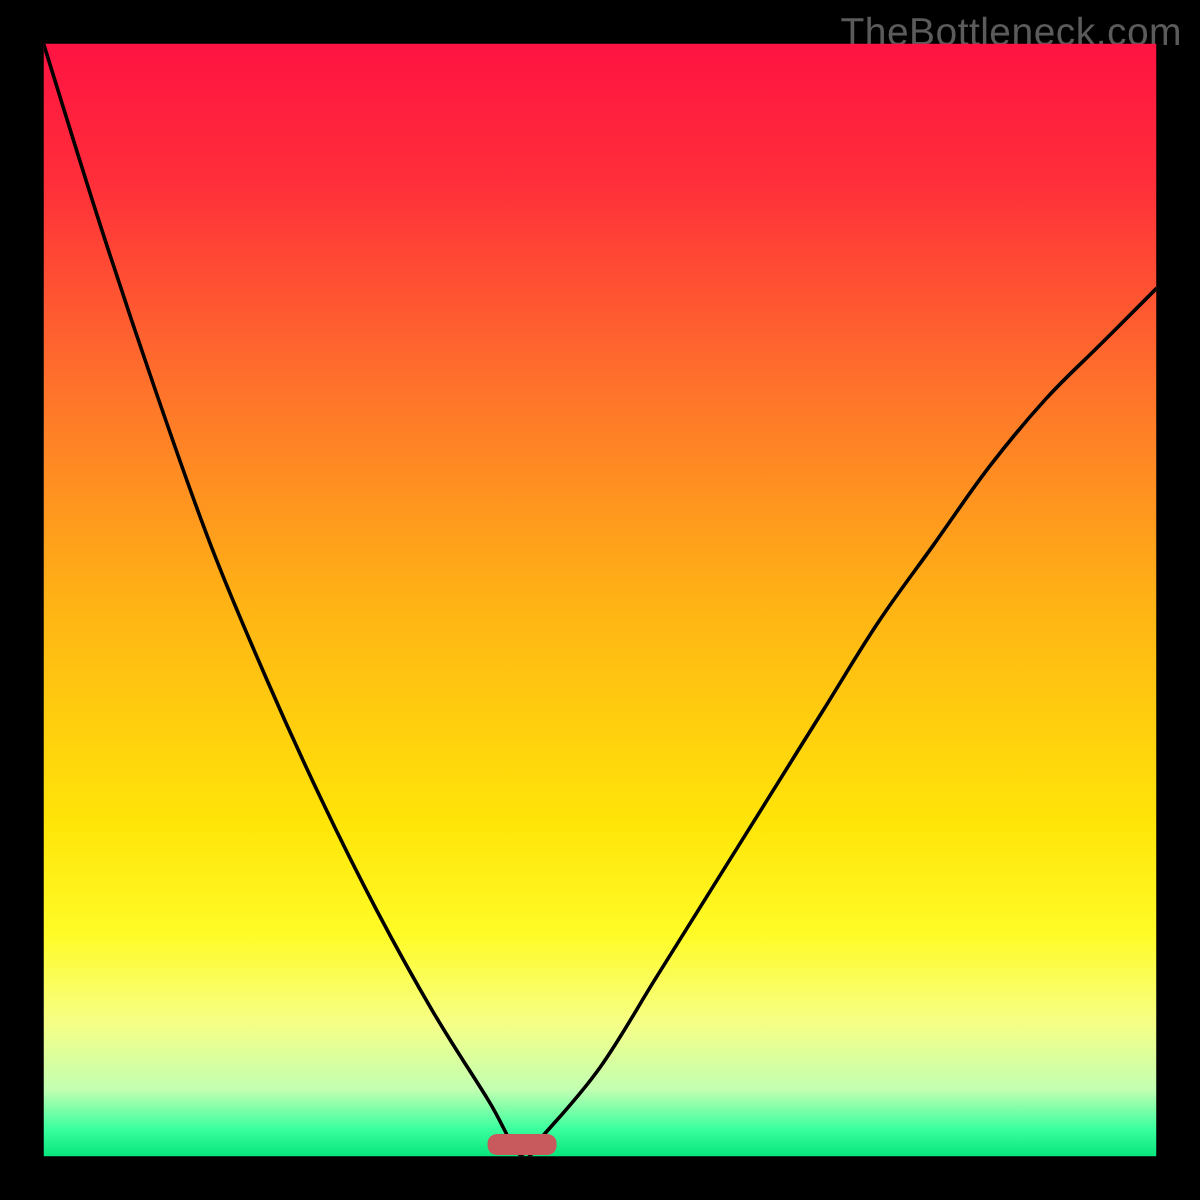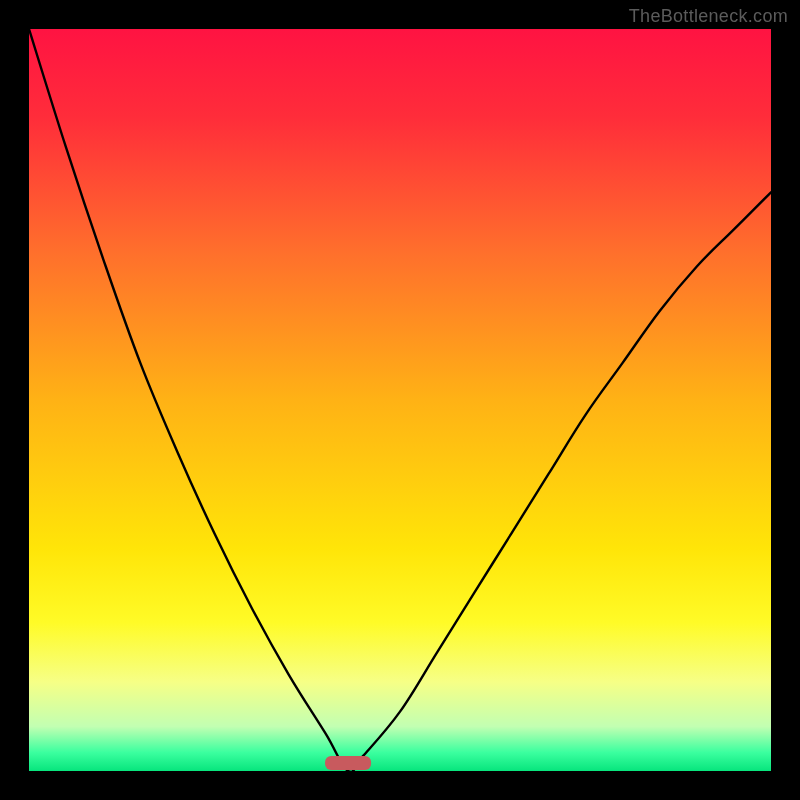--- a/index.html
+++ b/index.html
@@ -27,21 +27,21 @@
     height: 742px;
   }
   .plot svg {
     display: block;
   }
   .watermark {
     position: absolute;
     top: 6px;
     right: 12px;
     color: #5b5b5b;
-    font-size: 18px;
+    font-size: 26px;
     letter-spacing: 0.3px;
     font-weight: 500;
   }
 </style>
 </head>
 <body>
 
 <div class="frame">
 
   <div class="watermark">TheBottleneck.com</div>

